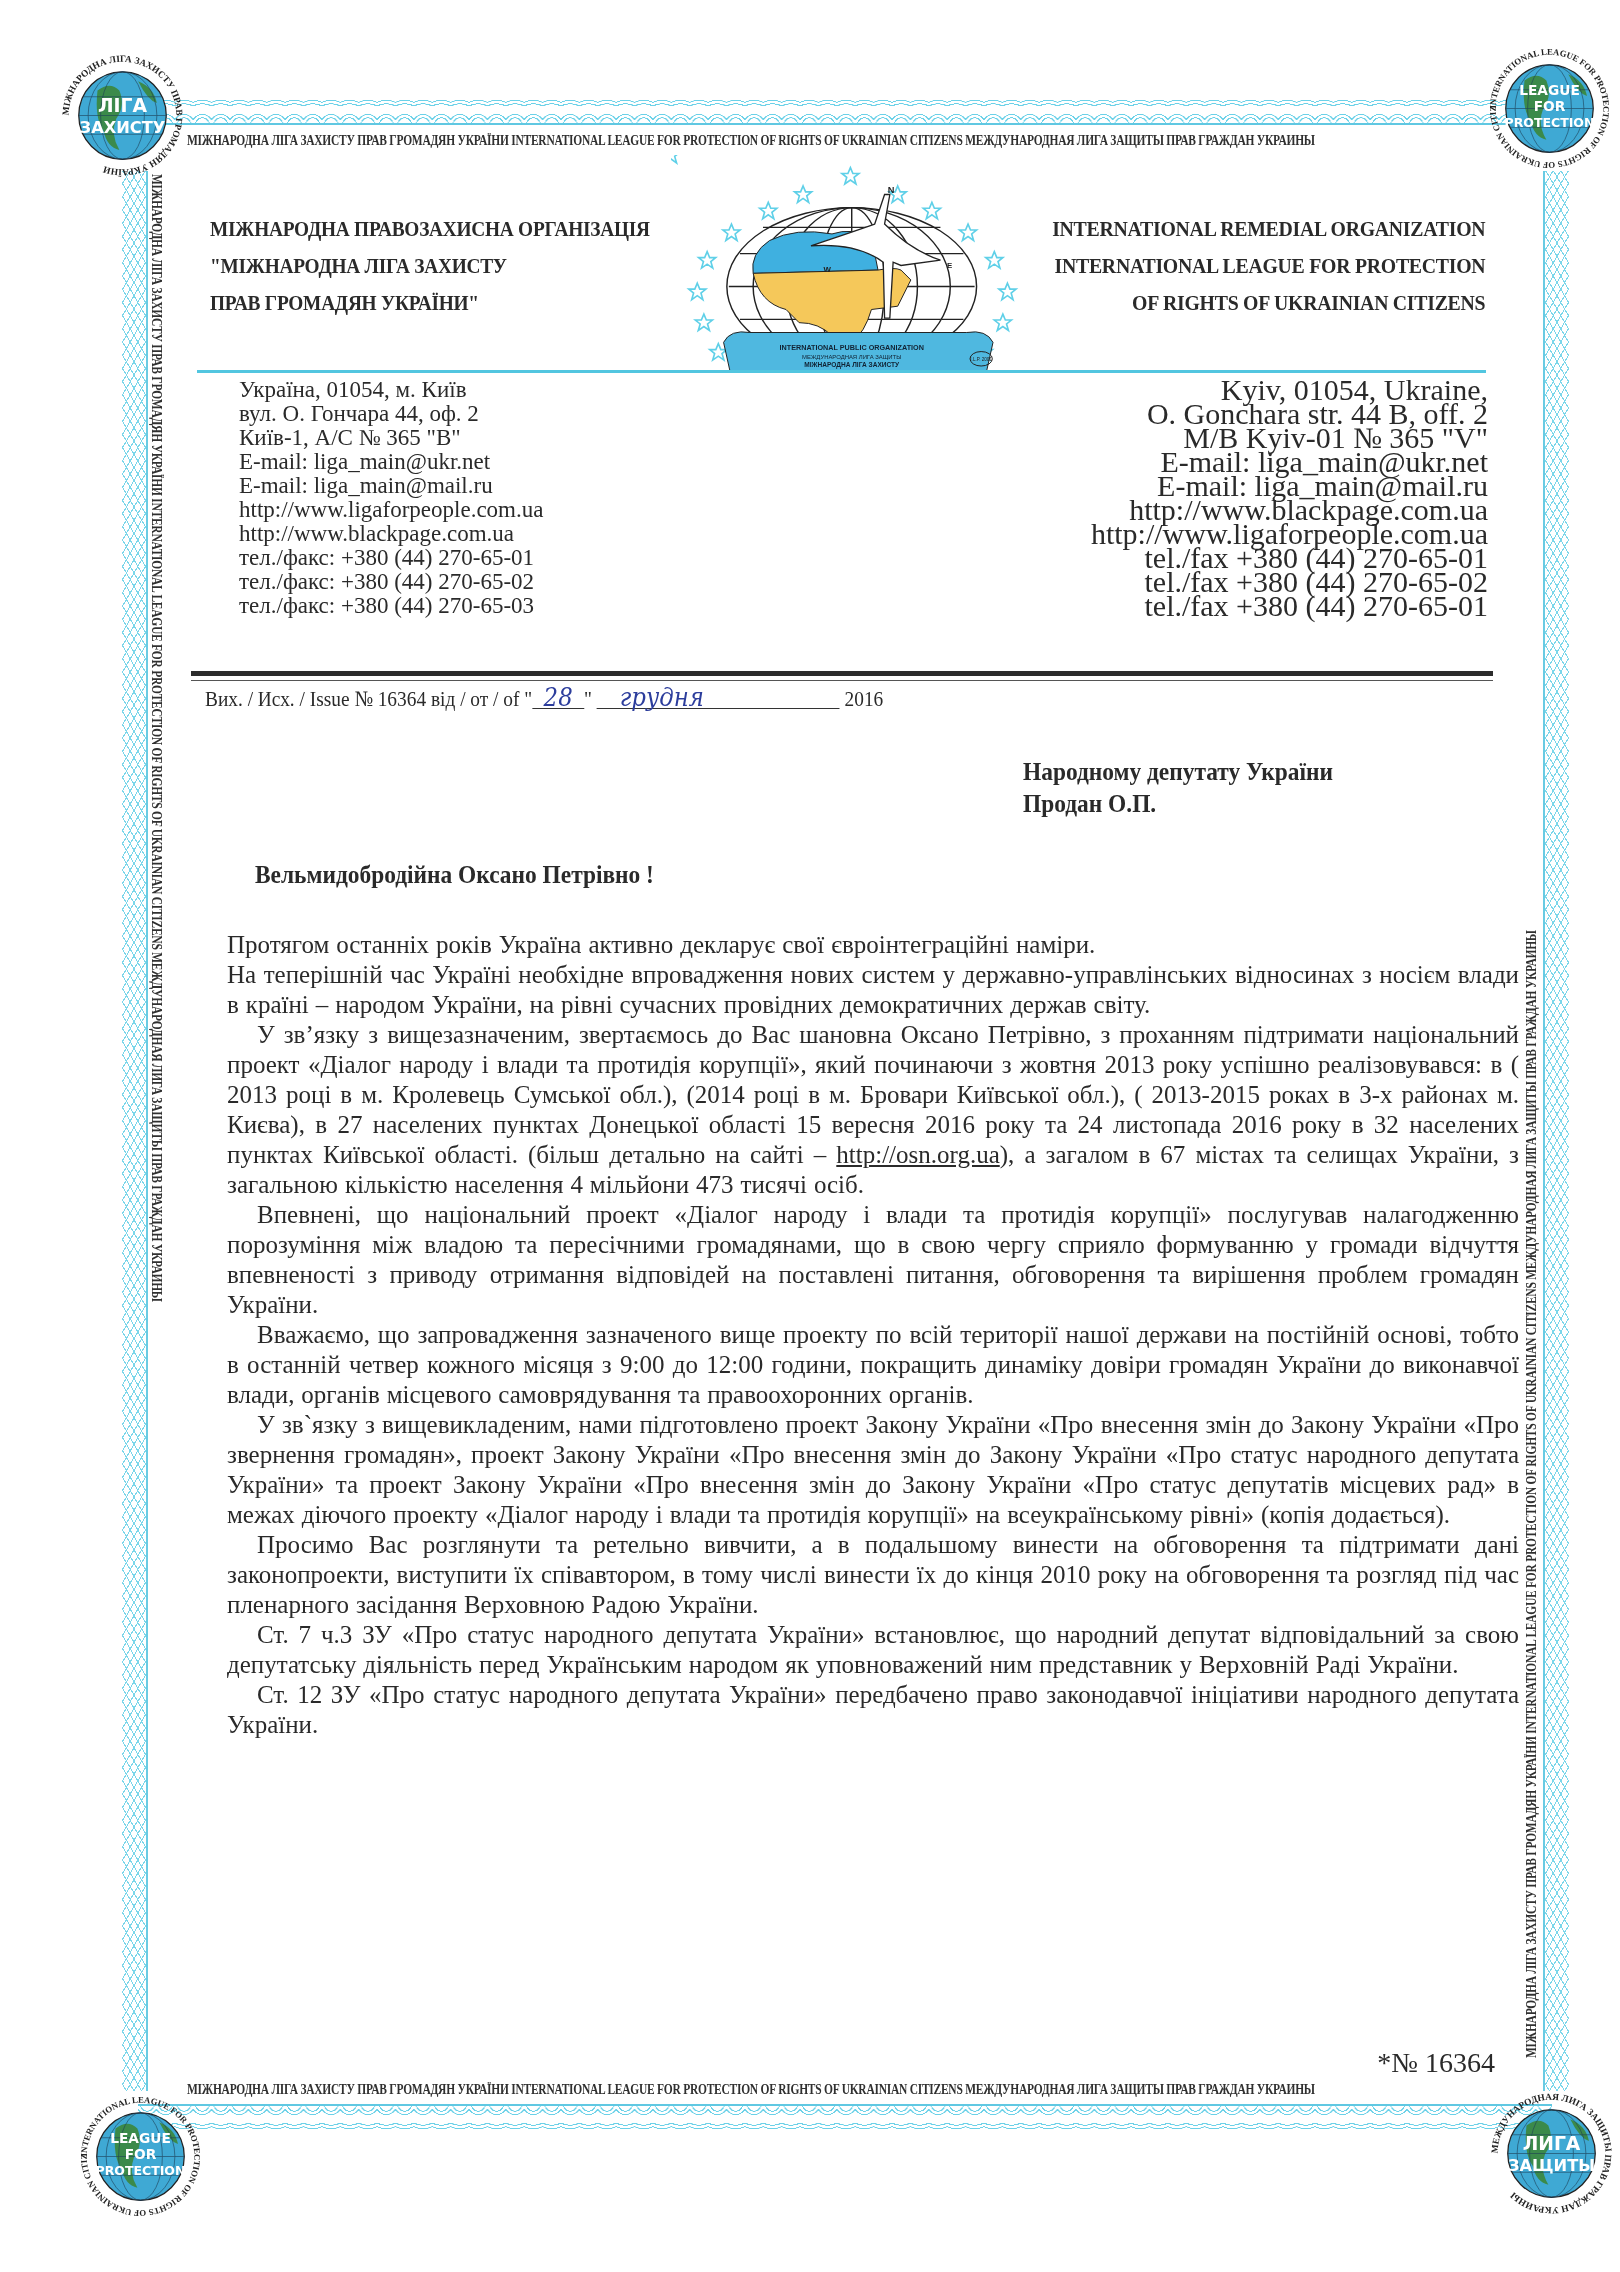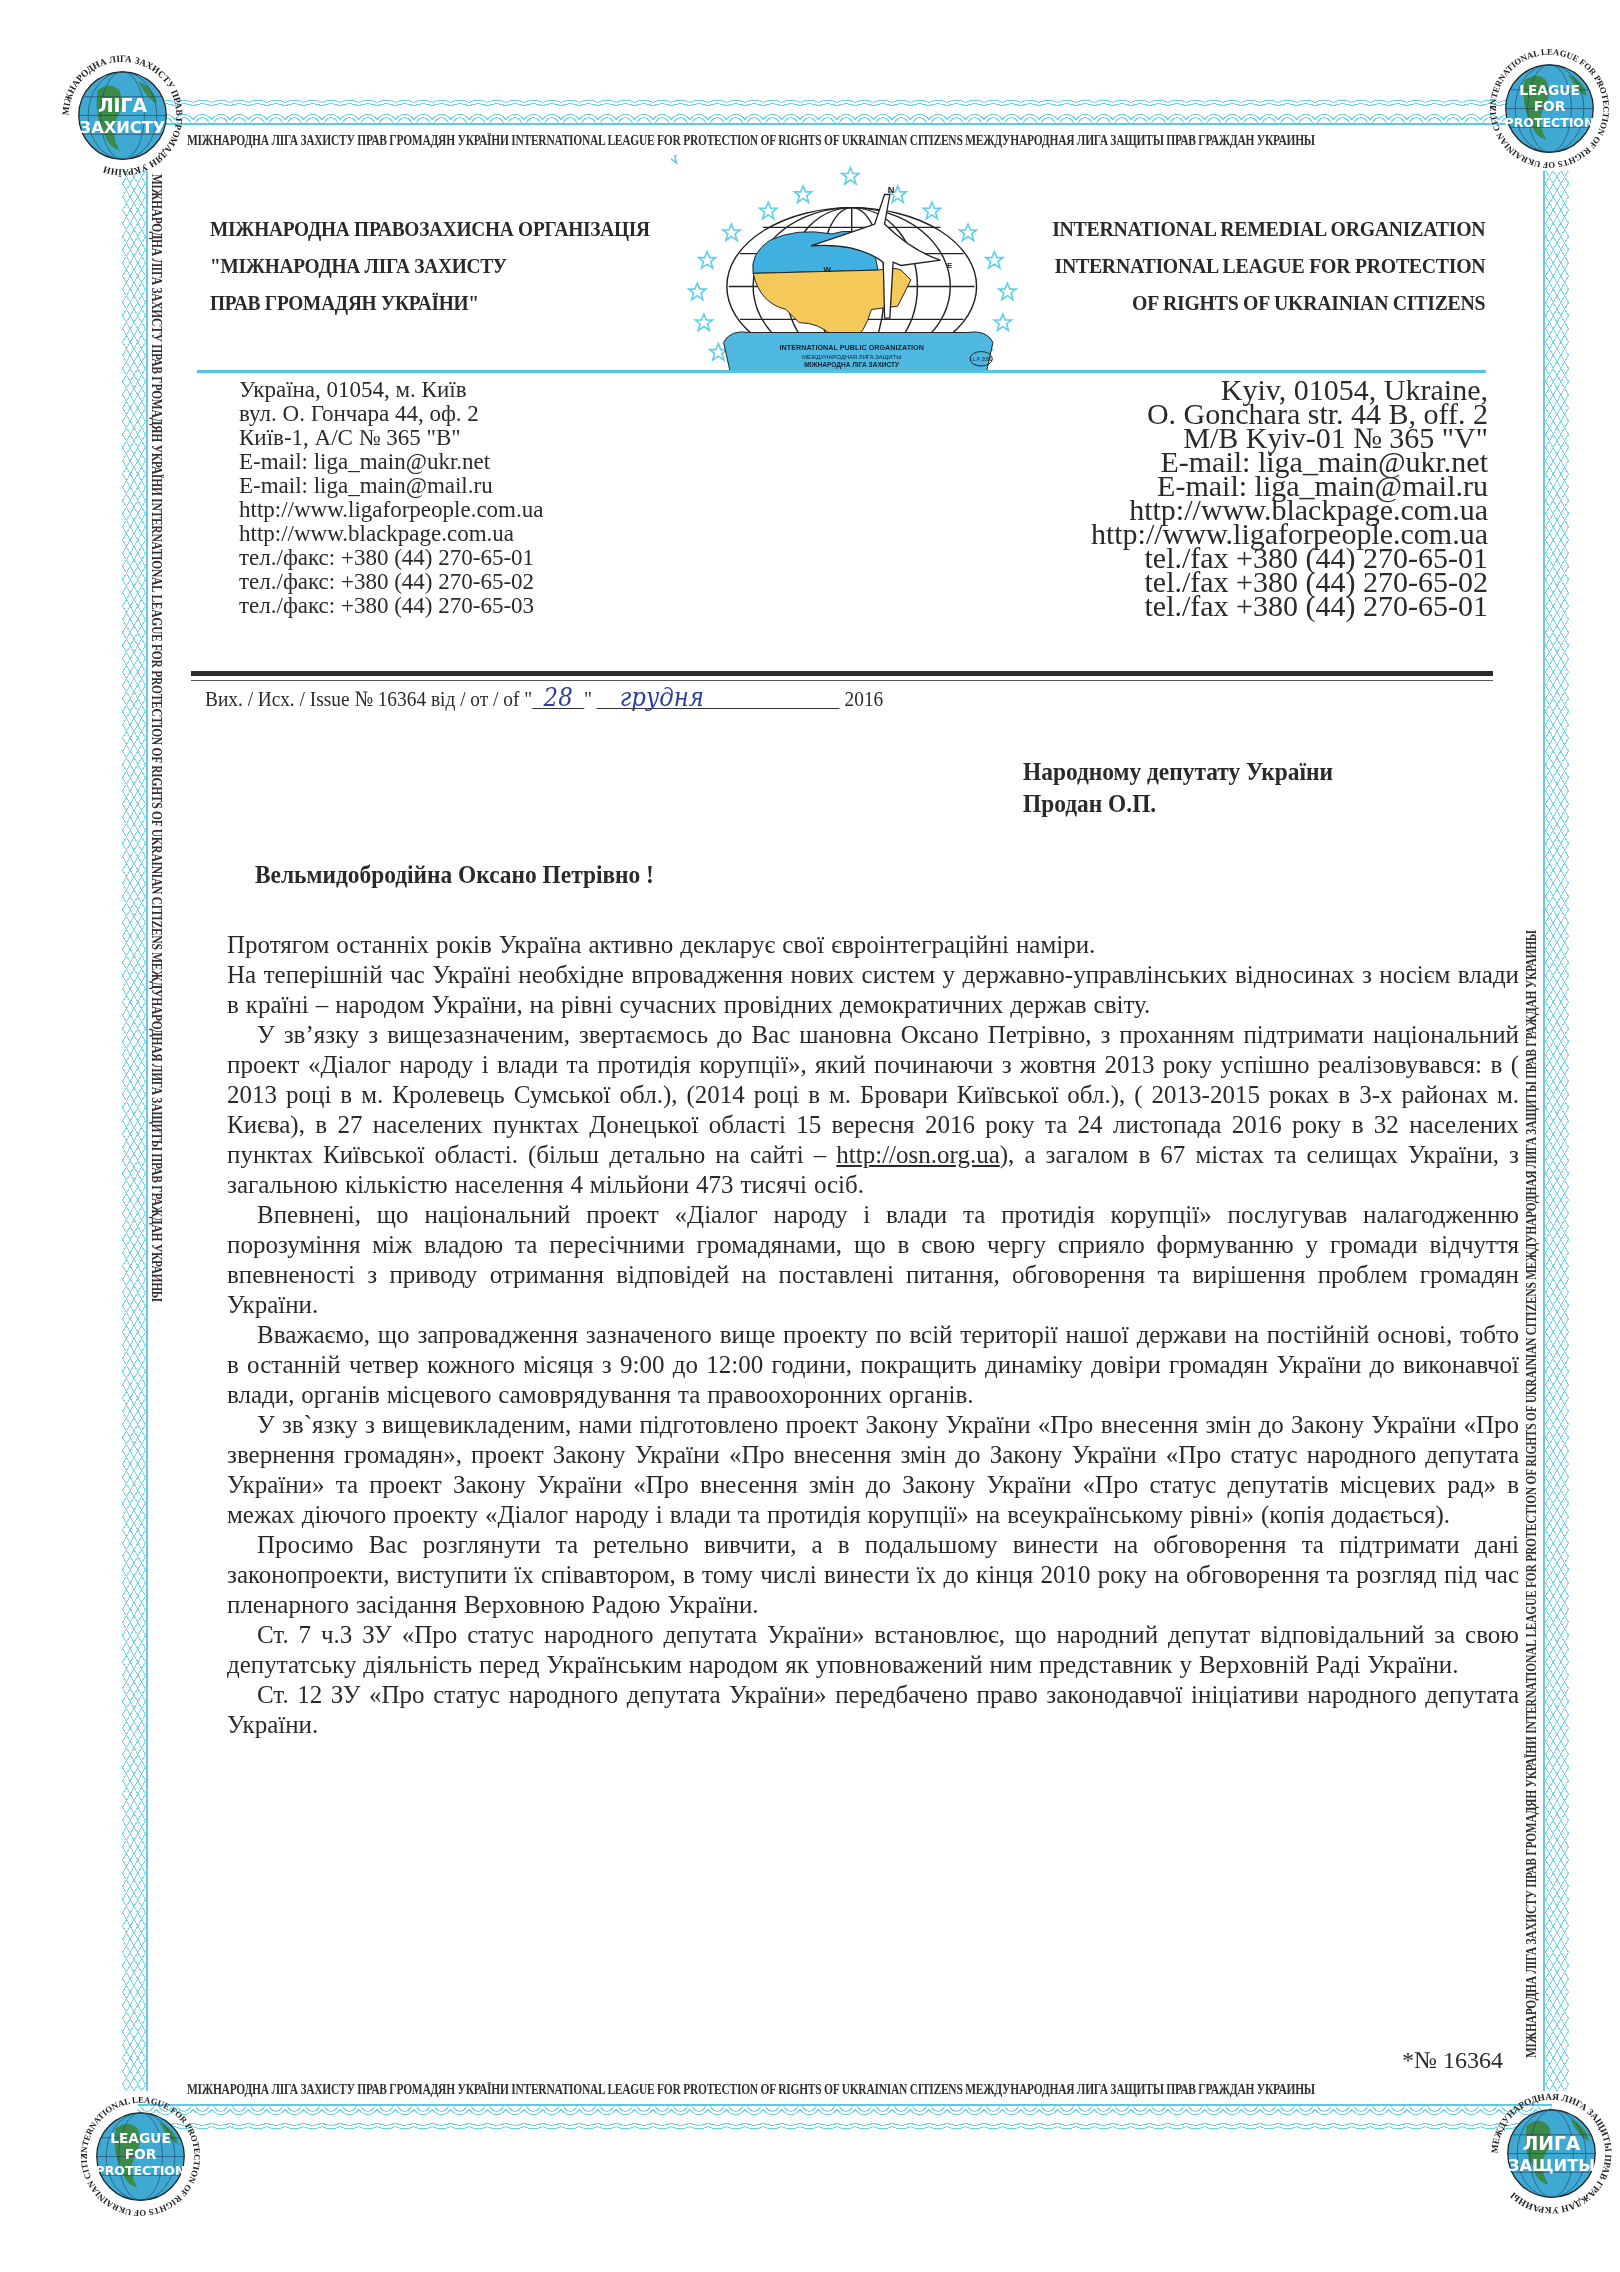--- a/index.html
+++ b/index.html
@@ -67,21 +67,21 @@
   .recipient { position: absolute; left: 1023px; top: 756px; font-weight: bold; font-size: 26px; line-height: 32px;
                transform: scaleX(0.9); transform-origin: left top; }
   .greeting { position: absolute; left: 255px; top: 860px; font-weight: bold; font-size: 26px;
               transform: scaleX(0.9); transform-origin: left top; }
 
   .body { position: absolute; left: 227px; width: 1292px; top: 930px; font-size: 25px; line-height: 30px;
           text-align: justify; word-spacing: 0.7px; }
   .body p { margin: 0; text-indent: 0; }
   .body a { color: #2a2a2a; text-decoration: underline; }
 
-  .ref-no { position: absolute; right: 117px; top: 2047px; font-size: 24px; }
+  .ref-no { position: absolute; right: 125px; top: 2047px; font-size: 28px; }
 </style>
 </head>
 <body>
 
 <div class="band-h band-top"></div>
 <div class="band-h band-bottom"></div>
 <div class="band-v band-left"></div>
 <div class="band-v band-right"></div>
 
 <div class="border-text bt-top">МІЖНАРОДНА  ЛІГА  ЗАХИСТУ ПРАВ ГРОМАДЯН УКРАЇНИ  INTERNATIONAL LEAGUE FOR PROTECTION OF RIGHTS OF UKRAINIAN CITIZENS МЕЖДУНАРОДНАЯ ЛИГА ЗАЩИТЫ ПРАВ ГРАЖДАН УКРАИНЫ</div>

